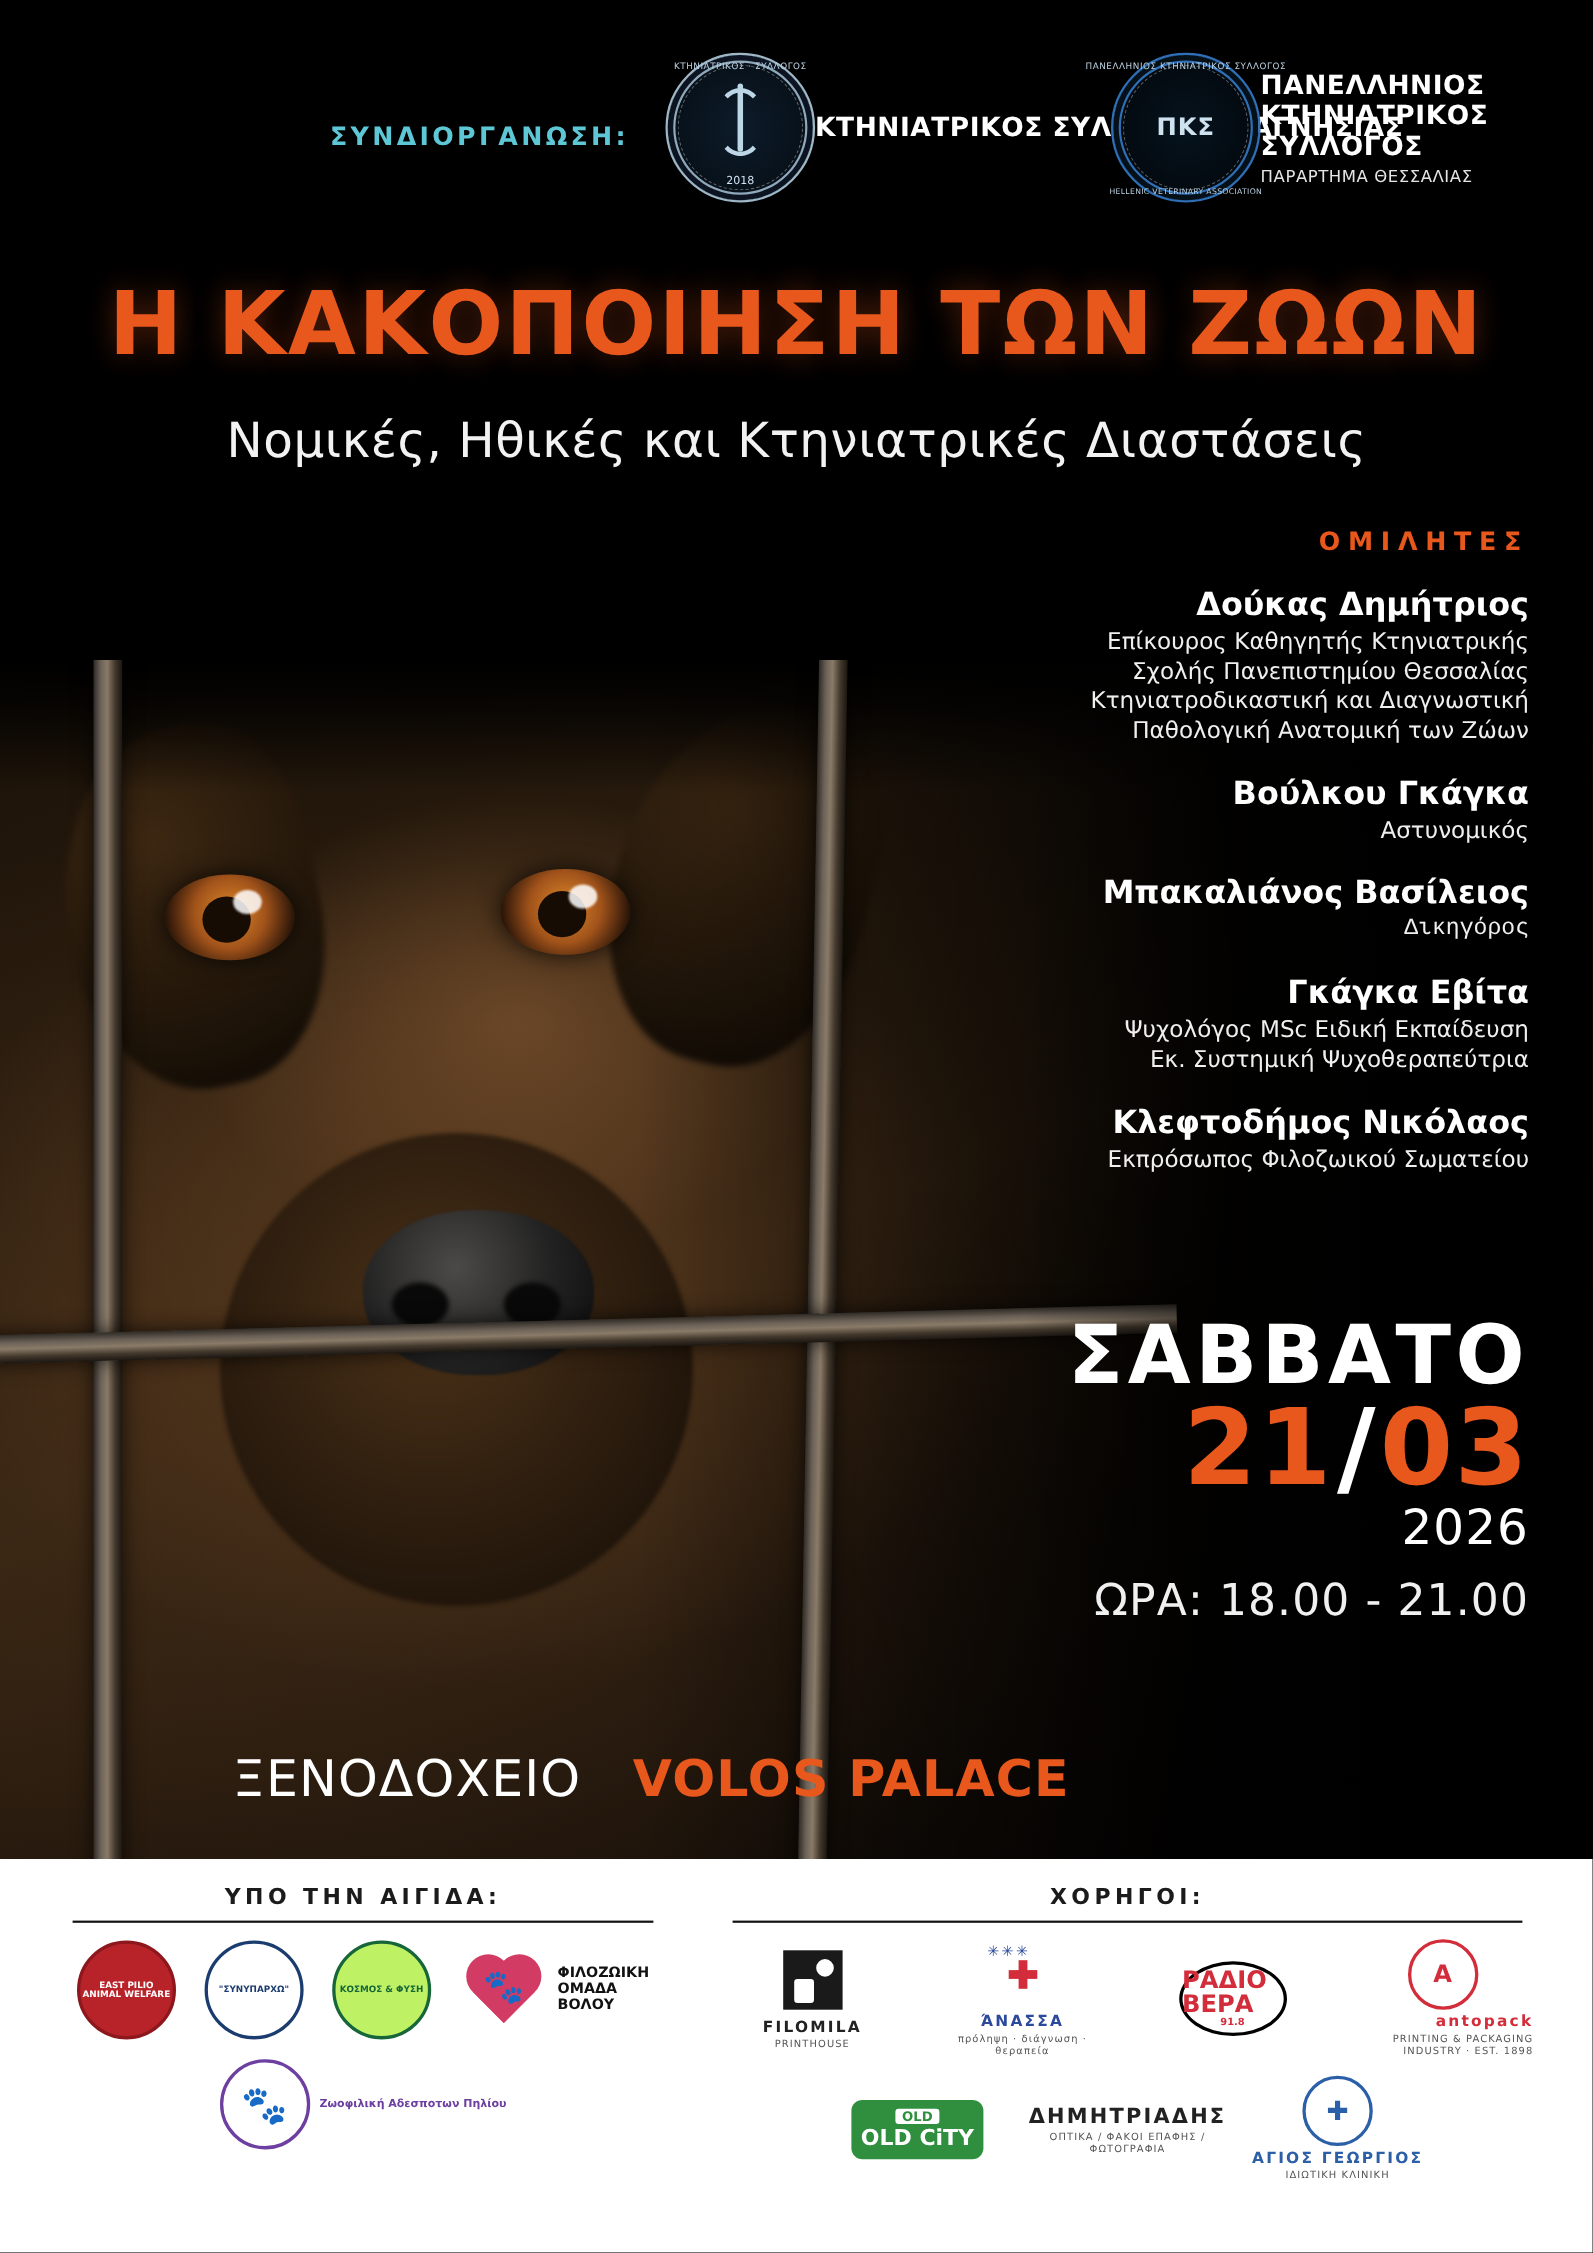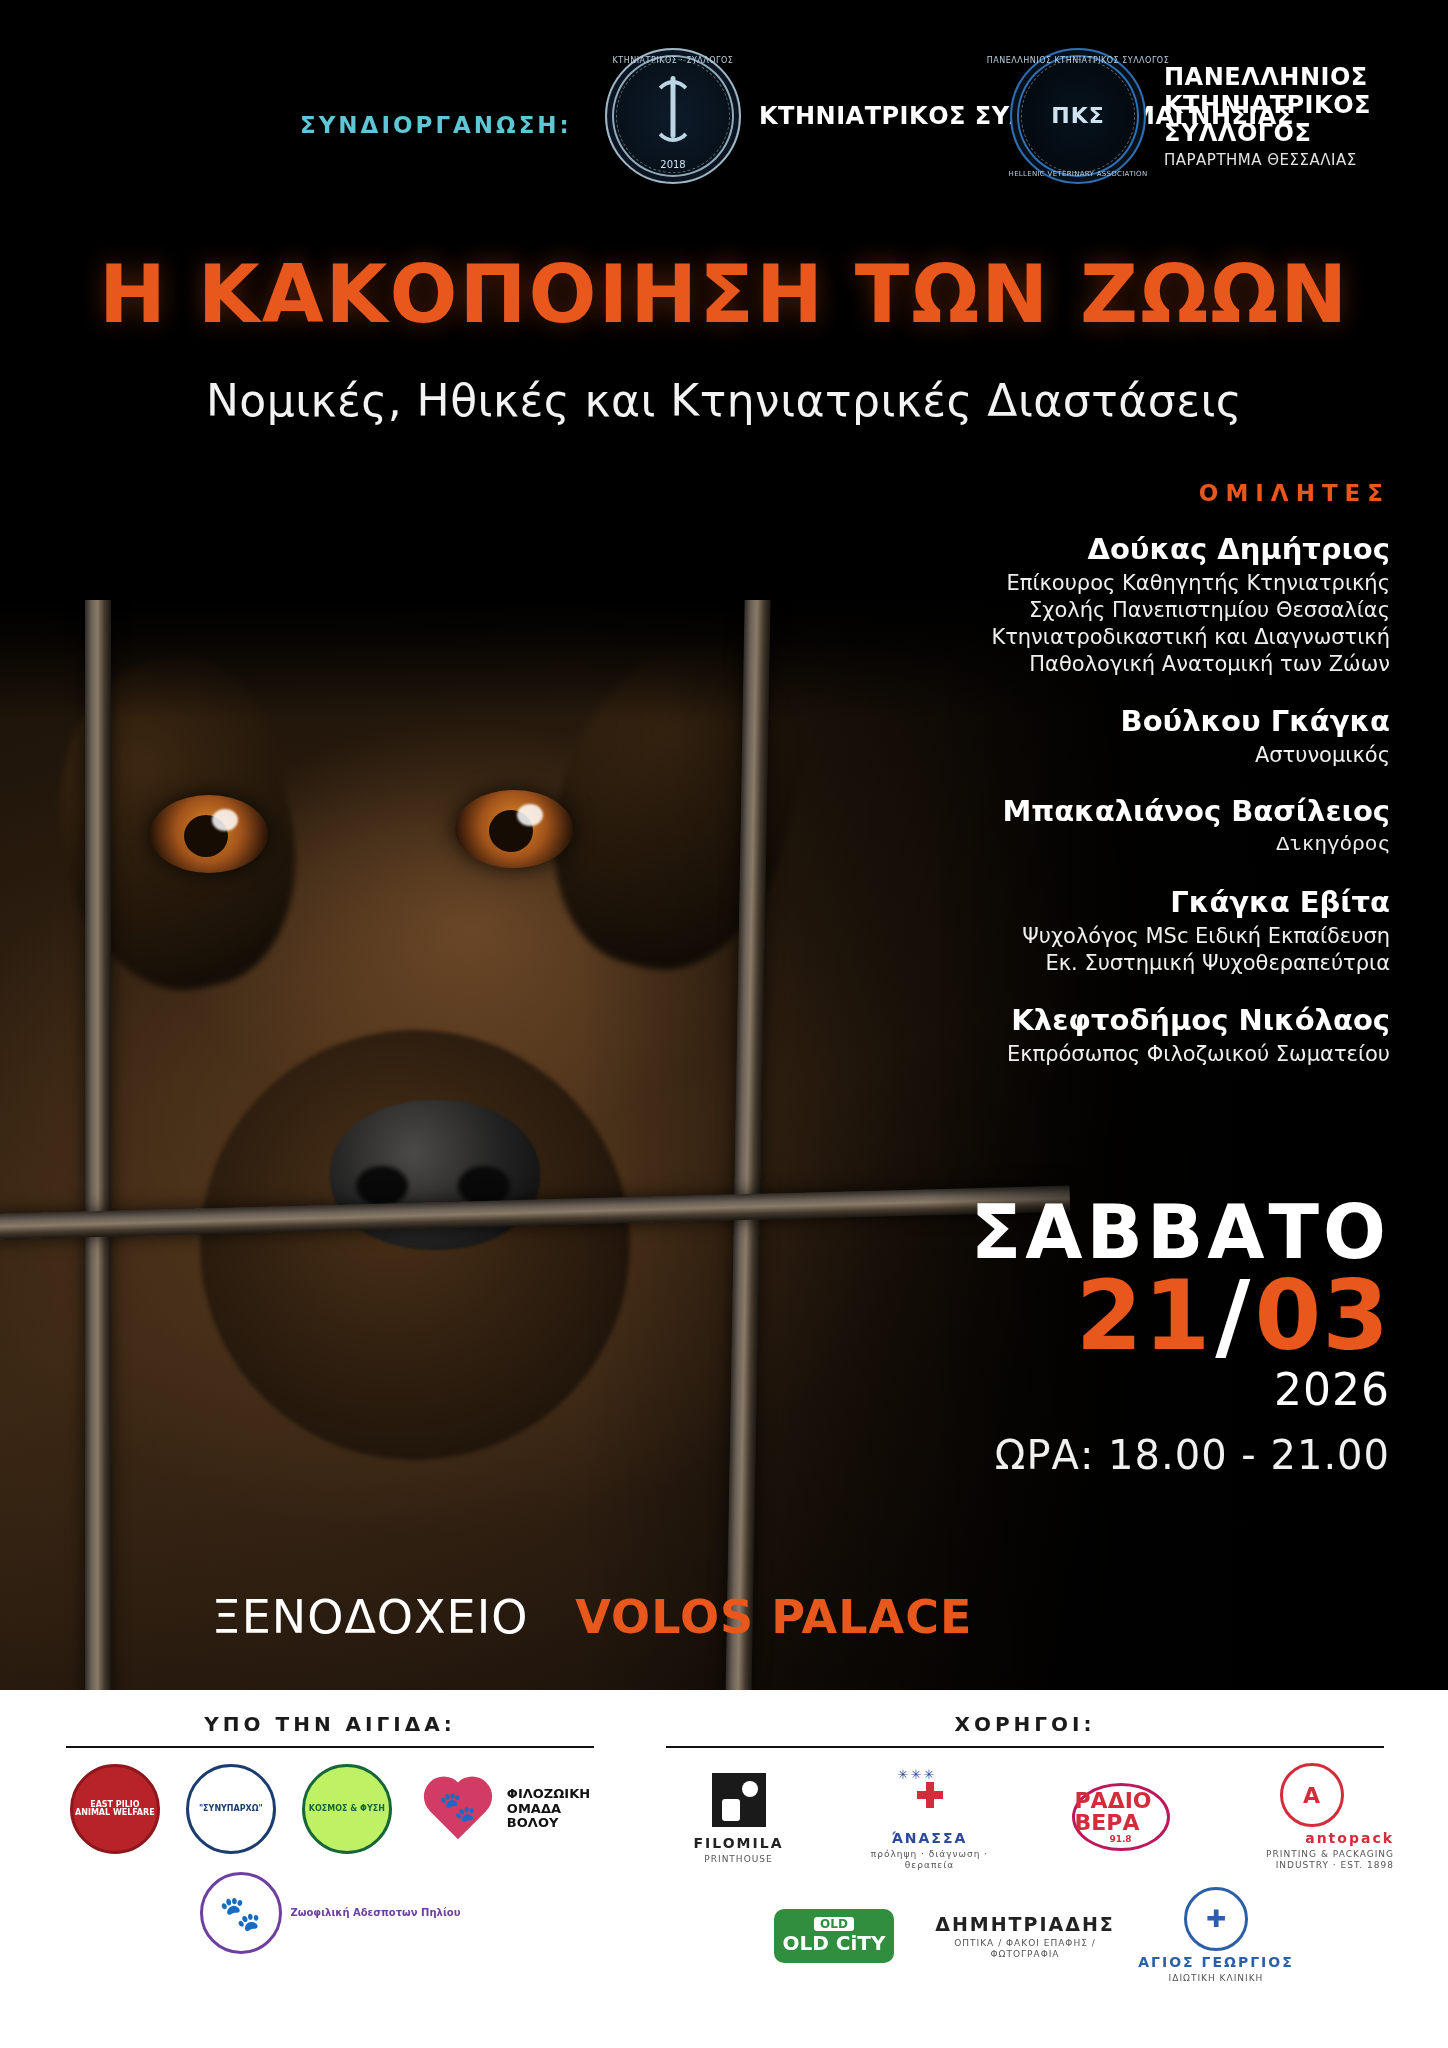--- a/index.html
+++ b/index.html
@@ -61,21 +61,21 @@
   .bar-fade{
     position:absolute;right:0;top:0;width:520px;height:1090px;z-index:5;
     background:linear-gradient(90deg, rgba(0,0,0,0) 0%, rgba(0,0,0,.7) 45%, #000 85%);
   }
 
   
   .header{position:absolute;left:0;top:0;width:1448px;height:235px;z-index:10;}
   .co-org{
     position:absolute;left:300px;top:112px;font-size:23px;letter-spacing:3px;font-weight:bold;color:#5ec7d6;
   }
-  .org{position:absolute;display:flex;align-items:center;gap:18px;}
+  .org{position:absolute;display:flex;align-items:center;}
   .org1{left:605px;top:48px;}
   .org2{left:1010px;top:48px;}
   .seal{width:132px;height:132px;border-radius:50%;position:relative;flex:0 0 auto;}
   .seal1{
     background:radial-gradient(circle at 50% 50%, #0d1b2a 0%, #071018 70%);
     border:2px solid #9fb7c7;box-shadow:inset 0 0 0 5px #0b1420, inset 0 0 0 7px #8fa9bb;
   }
   .seal2{
     background:radial-gradient(circle at 50% 50%, #06131d 0%, #03090f 70%);
     border:2px solid #2f6fb5;box-shadow:inset 0 0 0 5px #051019, inset 0 0 0 7px #2f6fb5;
@@ -171,21 +171,21 @@
   .sp-label .tiny{display:block;font-size:9px;letter-spacing:1px;font-weight:normal;color:#555;margin-top:2px;}
   .sq-black{width:54px;height:54px;background:#1a1a1a;position:relative;}
   .sq-black:after{content:"";position:absolute;left:30px;top:8px;width:16px;height:16px;border-radius:50%;background:#fff;}
   .sq-black:before{content:"";position:absolute;left:10px;top:26px;width:18px;height:22px;background:#fff;border-radius:3px;}
   .anassa{width:64px;height:56px;position:relative;}
   .anassa .cross{position:absolute;left:50%;top:50%;transform:translate(-50%,-50%);width:26px;height:26px;}
   .anassa .cross:before,.anassa .cross:after{content:"";position:absolute;background:#d32c3a;}
   .anassa .cross:before{left:9px;top:0;width:8px;height:26px;}
   .anassa .cross:after{left:0;top:9px;width:26px;height:8px;}
   .anassa .dots{position:absolute;inset:0;color:#2b4a9b;font-size:13px;letter-spacing:-1px;}
-  .radio{width:92px;height:62px;border:3px solid #be185d;border-radius:50%;display:flex;flex-direction:column;align-items:center;justify-content:center;color:#d32c3a;font-weight:bold;}
+  .radio{width:92px;height:62px;border:3px solid #000000;border-radius:50%;display:flex;flex-direction:column;align-items:center;justify-content:center;color:#d32c3a;font-weight:bold;}
   .radio .big{font-size:22px;line-height:1;}
   .radio .small{font-size:9px;}
   .antopack{width:58px;height:58px;border:3px solid #d32c3a;border-radius:50%;display:flex;align-items:center;justify-content:center;color:#d32c3a;font-size:22px;font-weight:bold;}
   .oldcity{width:120px;height:54px;background:#2f8f3e;border-radius:10px;display:flex;flex-direction:column;align-items:center;justify-content:center;color:#fff;font-weight:bold;}
   .oldcity .l1{font-size:12px;background:#fff;color:#2f8f3e;border-radius:3px;padding:0 6px;}
   .oldcity .l2{font-size:20px;}
   .agios{width:58px;height:58px;border:3px solid #2b5fa8;border-radius:50%;display:flex;align-items:center;justify-content:center;color:#2b5fa8;font-size:24px;font-weight:bold;}
 </style>
 </head>
 <body>

